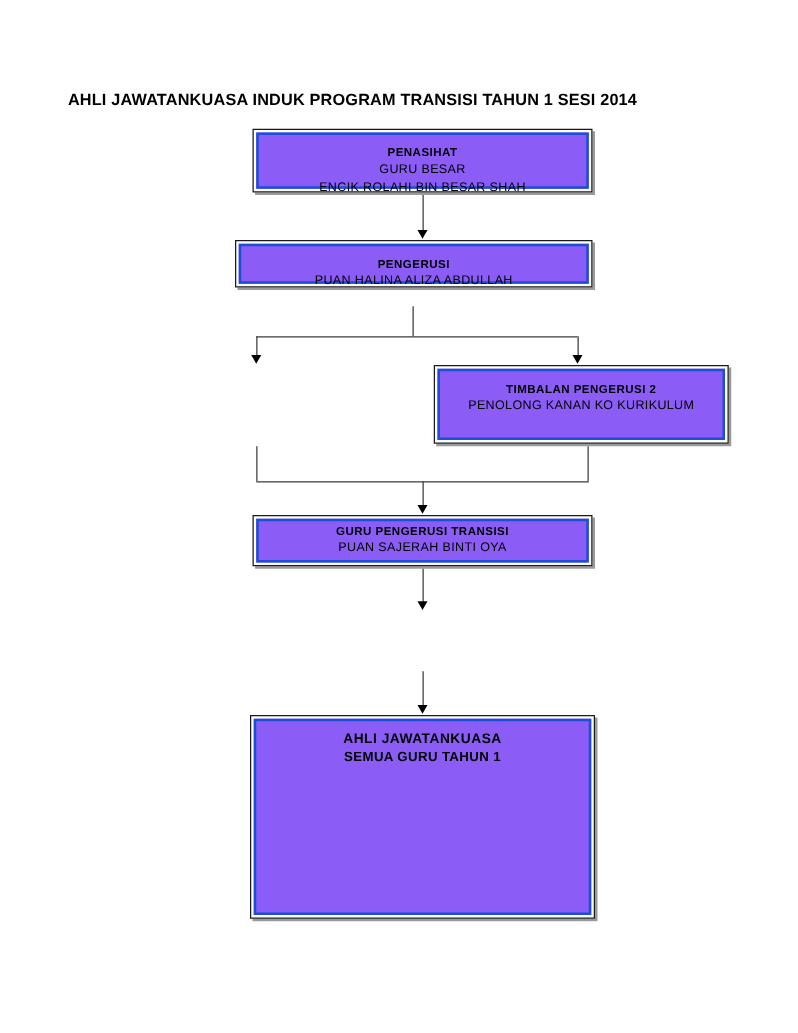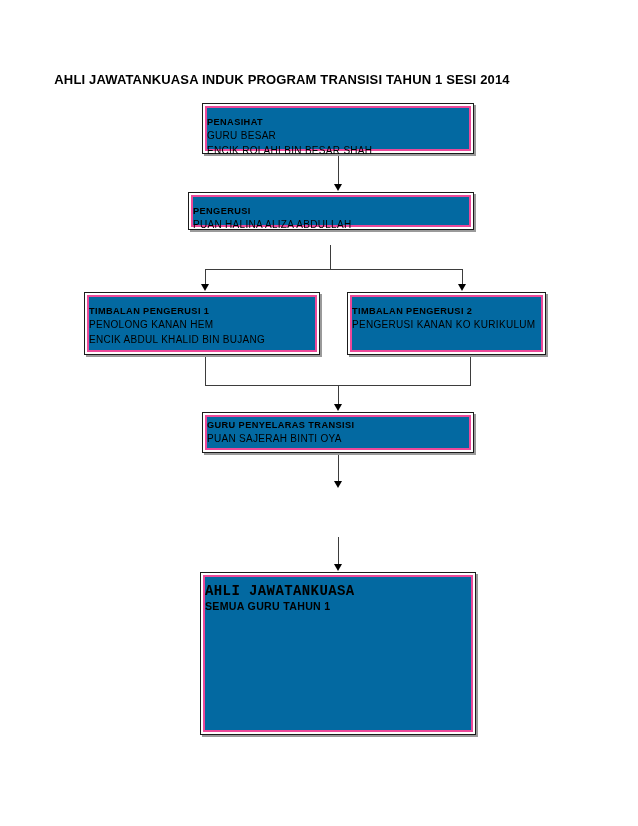--- a/index.html
+++ b/index.html
@@ -47,25 +47,25 @@
     
     box-shadow: 2px 2px 0 0 #9a9a9a;
   }
   .node-inner {
     position: absolute;
     left: 2px;
     top: 2px;
     right: 2px;
     bottom: 2px;
     box-sizing: border-box;
-    border: 2px solid #ec4899;
-    background: #0369a1;
+    border: 2px solid #1d4ed8;
+    background: #8b5cf6;
     display: flex;
     flex-direction: column;
-    align-items: flex-start;
+    align-items: center;
     justify-content: flex-start;
     padding-top: 7px;
   }
   .node-inner.center-block {
     justify-content: center;
     padding-top: 0;
   }
 
   .node-title {
     font-size: 9.2px;
@@ -130,56 +130,49 @@
     </div>
   </div>
 
   <div class="conn-v" style="left:330px; top:245px; height:24px;"></div>
   <div class="conn-h" style="left:205px; top:269px; width:257px;"></div>
   <div class="conn-v" style="left:205px; top:269px; height:17px;"></div>
   <div class="arrow-down" style="left:201px; top:284px;"></div>
   <div class="conn-v" style="left:462px; top:269px; height:17px;"></div>
   <div class="arrow-down" style="left:458px; top:284px;"></div>
 
-  <div class="node" style="left:84px; top:292px; width:236px; height:63px;">
-    <div class="node-inner">
-      <div class="node-title">TIMBALAN PENGERUSI 1</div>
-      <div class="node-line">PENOLONG KANAN HEM</div>
-      <div class="node-line">ENCIK ABDUL KHALID BIN BUJANG</div>
-    </div>
-  </div>
 
-  <div class="node" style="left:347px; top:292px; width:199px; height:63px;padding-left:39px;">
+  <div class="node" style="left:347px; top:292px; width:236px; height:63px;padding-left:39px;">
     <div class="node-inner">
       <div class="node-title">TIMBALAN PENGERUSI 2</div>
-      <div class="node-line">PENGERUSI KANAN KO KURIKULUM</div>
+      <div class="node-line">PENOLONG KANAN KO KURIKULUM</div>
       <div class="node-line blank"></div>
     </div>
   </div>
 
   <div class="conn-v" style="left:205px; top:357px; height:28px;"></div>
   <div class="conn-v" style="left:470px; top:357px; height:28px;"></div>
   <div class="conn-h" style="left:205px; top:385px; width:266px;"></div>
   <div class="conn-v" style="left:338px; top:385px; height:22px;"></div>
   <div class="arrow-down" style="left:334px; top:404px;"></div>
 
   <div class="node" style="left:202px; top:412px; width:272px; height:41px;">
     <div class="node-inner center-block">
-      <div class="node-title">GURU PENYELARAS TRANSISI</div>
+      <div class="node-title">GURU PENGERUSI TRANSISI</div>
       <div class="node-line">PUAN SAJERAH BINTI OYA</div>
     </div>
   </div>
 
   <div class="conn-v" style="left:338px; top:455px; height:28px;"></div>
   <div class="arrow-down" style="left:334px; top:481px;"></div>
 
 
   <div class="conn-v" style="left:338px; top:537px; height:30px;"></div>
   <div class="arrow-down" style="left:334px; top:564px;"></div>
 
   <div class="node" style="left:200px; top:572px; width:276px; height:163px;">
     <div class="node-inner">
-      <div class="node-title" style="font-size:14px;font-family:Liberation Mono, monospace;">AHLI JAWATANKUASA</div>
+      <div class="node-title" style="font-size:11px;">AHLI JAWATANKUASA</div>
       <div class="node-line" style="font-size:10.6px; line-height:16px;font-weight:bold;">SEMUA GURU TAHUN 1</div>
     </div>
   </div>
 
 </div>
 
 </body></html>

